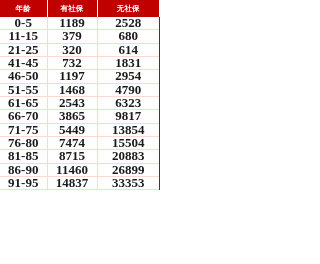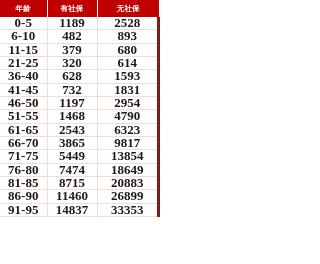--- a/index.html
+++ b/index.html
@@ -63,21 +63,21 @@
     text-align: center;
     vertical-align: middle;
     padding: 0;
     line-height: 12.35px;
     border-bottom: 1px solid #FAD9CE;
     border-right: 1px solid #FAD9CE;
     background: #ffffff;
     white-space: nowrap;
   }
   tbody td.last-col {
-    border-right: 6px solid #7f1d1d;
+    border-right: 2px solid #7f1d1d;
   }
   tbody tr:last-child td {
     border-bottom: 1px solid #FAD9CE;
   }
 </style>
 </head>
 <body>
 
 <div id="table-root">
   <table class="ins-table">
@@ -93,38 +93,28 @@
         <th class="last-col">无社保</th>
       </tr>
     </thead>
     <tbody id="table-body">
         <tr>
           <td>0-5</td>
           <td>1189</td>
           <td class="last-col">2528</td>
         </tr>
         <tr>
-          <td>6-10</td>
-          <td>482</td>
-          <td class="last-col">893</td>
-        </tr>
-        <tr>
           <td>11-15</td>
           <td>379</td>
           <td class="last-col">680</td>
         </tr>
         <tr>
           <td>21-25</td>
           <td>320</td>
           <td class="last-col">614</td>
-        </tr>
-        <tr>
-          <td>36-40</td>
-          <td>628</td>
-          <td class="last-col">1593</td>
         </tr>
         <tr>
           <td>41-45</td>
           <td>732</td>
           <td class="last-col">1831</td>
         </tr>
         <tr>
           <td>46-50</td>
           <td>1197</td>
           <td class="last-col">2954</td>
@@ -145,21 +135,21 @@
           <td class="last-col">9817</td>
         </tr>
         <tr>
           <td>71-75</td>
           <td>5449</td>
           <td class="last-col">13854</td>
         </tr>
         <tr>
           <td>76-80</td>
           <td>7474</td>
-          <td class="last-col">18649</td>
+          <td class="last-col">15504</td>
         </tr>
         <tr>
           <td>81-85</td>
           <td>8715</td>
           <td class="last-col">20883</td>
         </tr>
         <tr>
           <td>86-90</td>
           <td>11460</td>
           <td class="last-col">26899</td>

